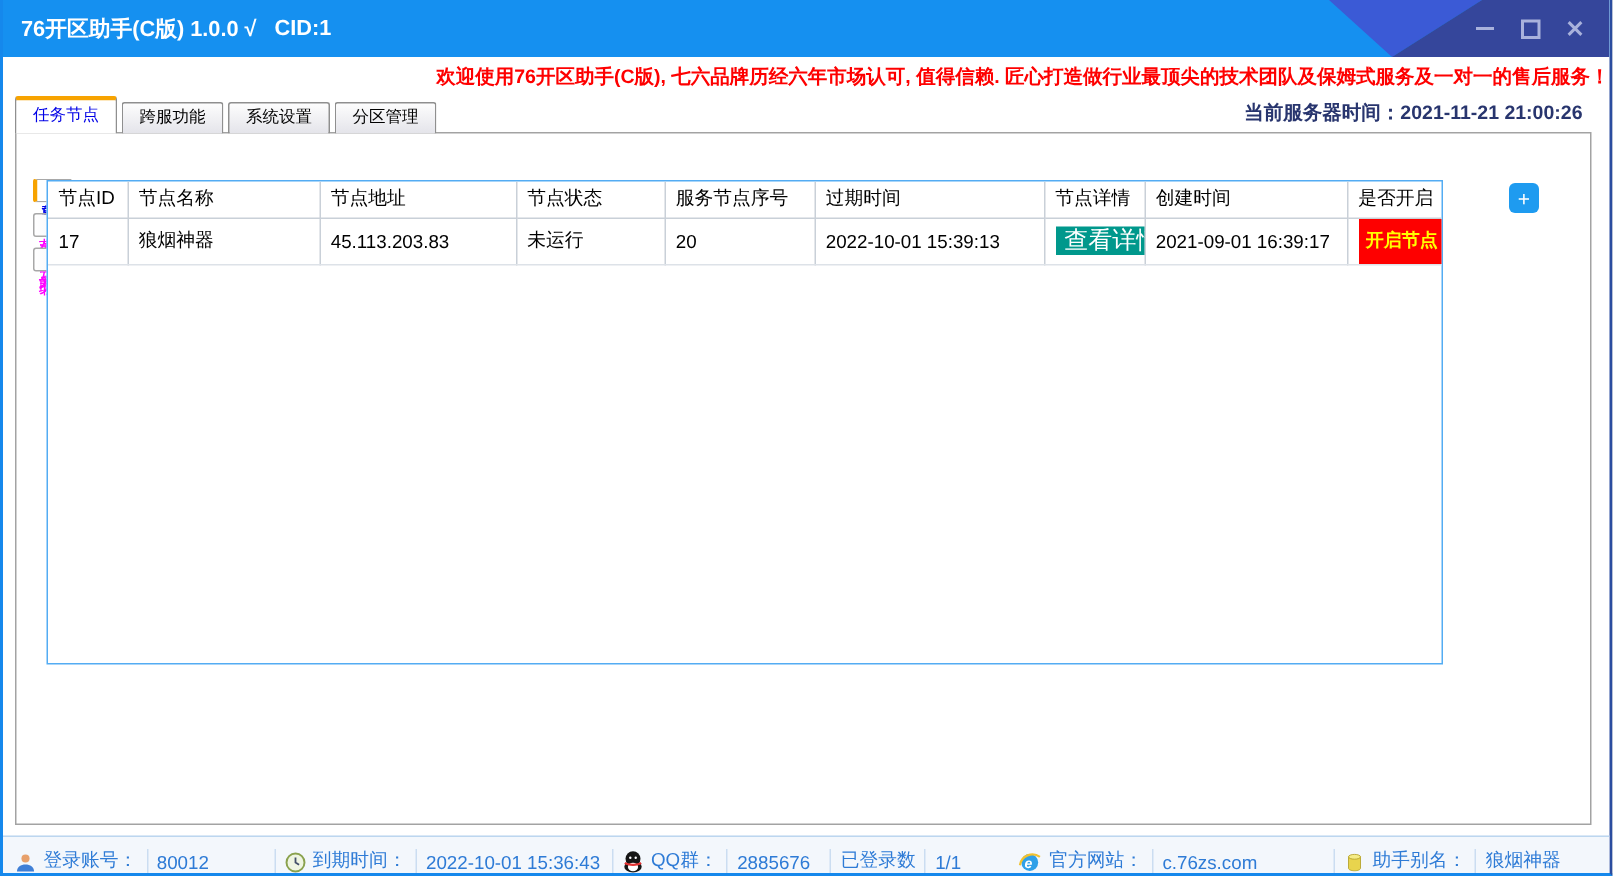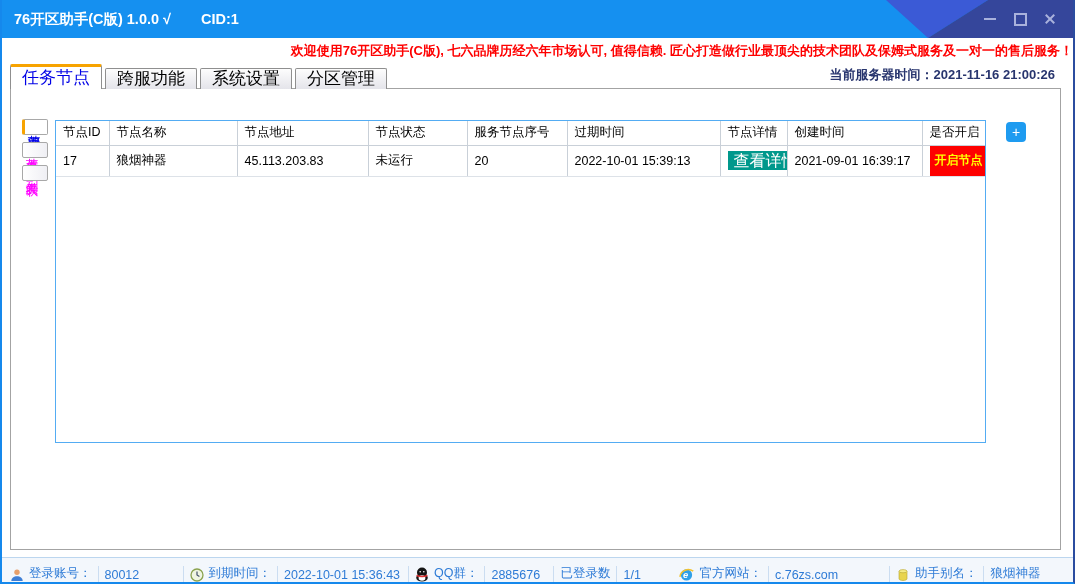--- a/index.html
+++ b/index.html
@@ -6,48 +6,48 @@
   .window{
     position:relative;width:1075px;height:584px;box-sizing:border-box;
     background:#fff;overflow:hidden;
     border-left:2px solid #1588EC;border-right:2px solid #2B4C9F;border-bottom:2px solid #1588EC;
     font-family:"Liberation Sans","DejaVu Sans",sans-serif;
   }
   
   .titlebar{position:relative;height:38px;background:#1590F0;color:#fff;overflow:hidden;}
   .titlebar-deco{position:absolute;right:0;top:0;z-index:1;display:block;}
   .titlebar-text{position:absolute;left:12px;top:0;height:38px;display:flex;align-items:center;
-    gap:30px;font-weight:bold;font-size:14.5px;z-index:2;white-space:nowrap;}
+    gap:12px;font-weight:bold;font-size:14.5px;z-index:2;white-space:nowrap;}
   .win-controls{position:absolute;right:12px;top:0;height:38px;display:flex;align-items:center;gap:8px;z-index:3;}
   .ctl{width:22px;height:22px;display:flex;align-items:center;justify-content:center;cursor:pointer;}
   .glyph-min{width:12px;height:2px;background:#A9B2DC;}
   .glyph-max{width:9px;height:9px;border:2px solid #A9B2DC;}
   .glyph-close{position:relative;width:12px;height:12px;}
   .glyph-close::before,.glyph-close::after{content:"";position:absolute;left:5px;top:0;width:2px;height:12px;background:#A9B2DC;}
   .glyph-close::before{transform:rotate(45deg);} .glyph-close::after{transform:rotate(-45deg);}
   
   .banner{height:25px;line-height:25px;text-align:right;color:#FE0000;font-weight:bold;font-size:13px;white-space:nowrap;}
   
   .tabbar{position:absolute;left:8px;top:64px;height:25px;display:flex;align-items:flex-end;z-index:3;}
-  .tab{box-sizing:border-box;height:21px;line-height:19px;padding:0 11px;margin-right:3px;font-size:17px;
+  .tab{box-sizing:border-box;height:21px;line-height:19px;padding:0 11px;margin-right:3px;font-size:11px;
     background:linear-gradient(#fdfdfd,#e4e4ea);border:1px solid #8f8f8f;border-bottom:none;
     border-radius:2px 2px 0 0;color:#000;cursor:pointer;white-space:nowrap;}
   .tab.active{height:25px;line-height:21px;border-top:3px solid #F7A300;background:#fff;color:#0000E6;}
   .server-time{position:absolute;right:18px;top:66px;font-size:13px;font-weight:bold;color:#28356E;z-index:2;white-space:nowrap;}
   
   .panel{position:absolute;left:8px;top:88px;width:1051px;height:462px;box-sizing:border-box;
     border:1px solid #A3A3A3;background:#fff;z-index:1;}
   
   .side-tabs{position:absolute;left:11px;top:30px;display:flex;flex-direction:column;gap:7px;}
   .side-tab{writing-mode:vertical-lr;text-orientation:upright;box-sizing:border-box;width:26px;
     padding:5px 0;font-size:12.5px;letter-spacing:1px;text-align:center;cursor:pointer;
     border:1px solid #A8A8A8;border-radius:2px;background:linear-gradient(to right,#fff,#efeff4);color:#FF00FF;}
   .side-tab.active{border-left:3px solid #F7A300;background:#fff;color:#0000E6;}
   
-  .table-wrap{position:absolute;left:44px;top:31px;width:931px;height:323px;box-sizing:border-box;
+  .table-wrap{position:absolute;left:20px;top:31px;width:931px;height:323px;box-sizing:border-box;
     border:1px solid #53ACF3;background:#fff;overflow:hidden;}
   table{border-collapse:collapse;width:100%;font-size:12.5px;color:#000;table-layout:fixed;}
   th,td{height:24px;padding:0 2px 0 7px;text-align:left;font-weight:normal;white-space:nowrap;
     border-right:1px solid #C9D0D8;box-sizing:border-box;overflow:hidden;}
   th:last-child,td:last-child{border-right:none;}
   thead th{border-bottom:1px solid #C9D0D8;}
   tbody td{border-bottom:1px solid #DDE2E8;}
   .btn-detail{display:inline-block;background:#00988C;color:#fff;border:none;font-size:16px;
     line-height:19px;height:19px;padding:0 6px;cursor:pointer;font-family:inherit;}
   .btn-open{display:inline-block;background:#FE0000;color:#FFFF00;border:none;font-size:12px;font-weight:bold;
@@ -95,21 +95,21 @@
   <div class="banner">欢迎使用76开区助手(C版), 七六品牌历经六年市场认可, 值得信赖. 匠心打造做行业最顶尖的技术团队及保姆式服务及一对一的售后服务！</div>
 
   <div class="tabbar">
     <div class="tab active">任务节点</div>
     <div class="tab">跨服功能</div>
     <div class="tab">系统设置</div>
     <div class="tab">分区管理</div>
   </div>
 
   <div class="server-time">
-    <span>当前服务器时间：</span><span>2021-11-16 21:00:26</span>
+    <span>当前服务器时间：</span><span>2021-11-21 21:00:26</span>
   </div>
 
   <div class="panel">
 
     <div class="side-tabs">
       <div class="side-tab active">节点管理</div>
       <div class="side-tab">节点充值</div>
       <div class="side-tab">列表关联</div>
     </div>
 

